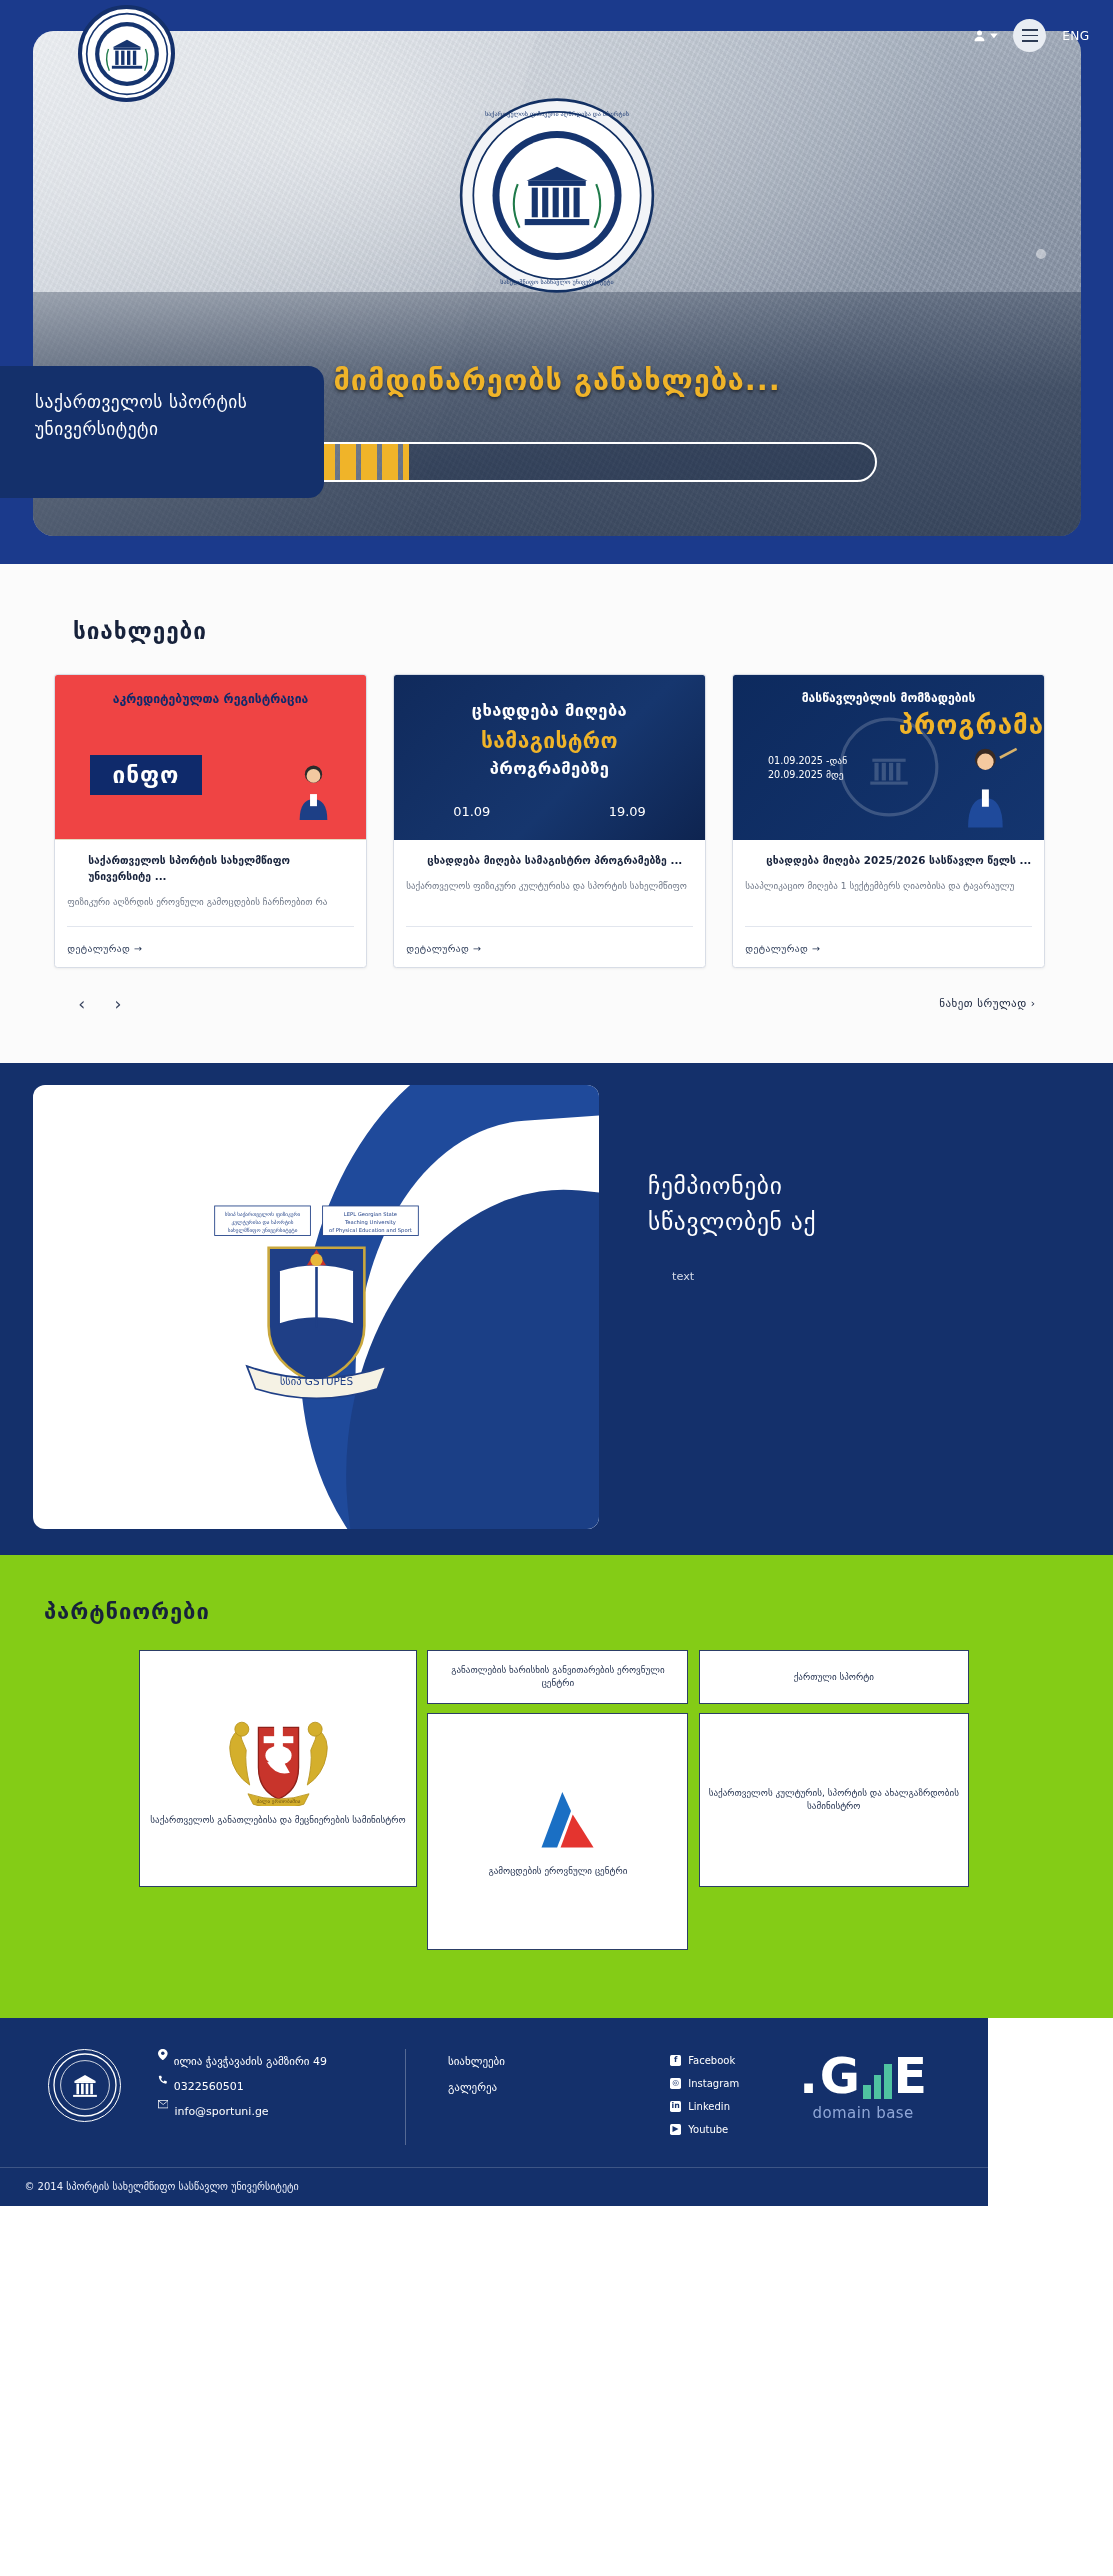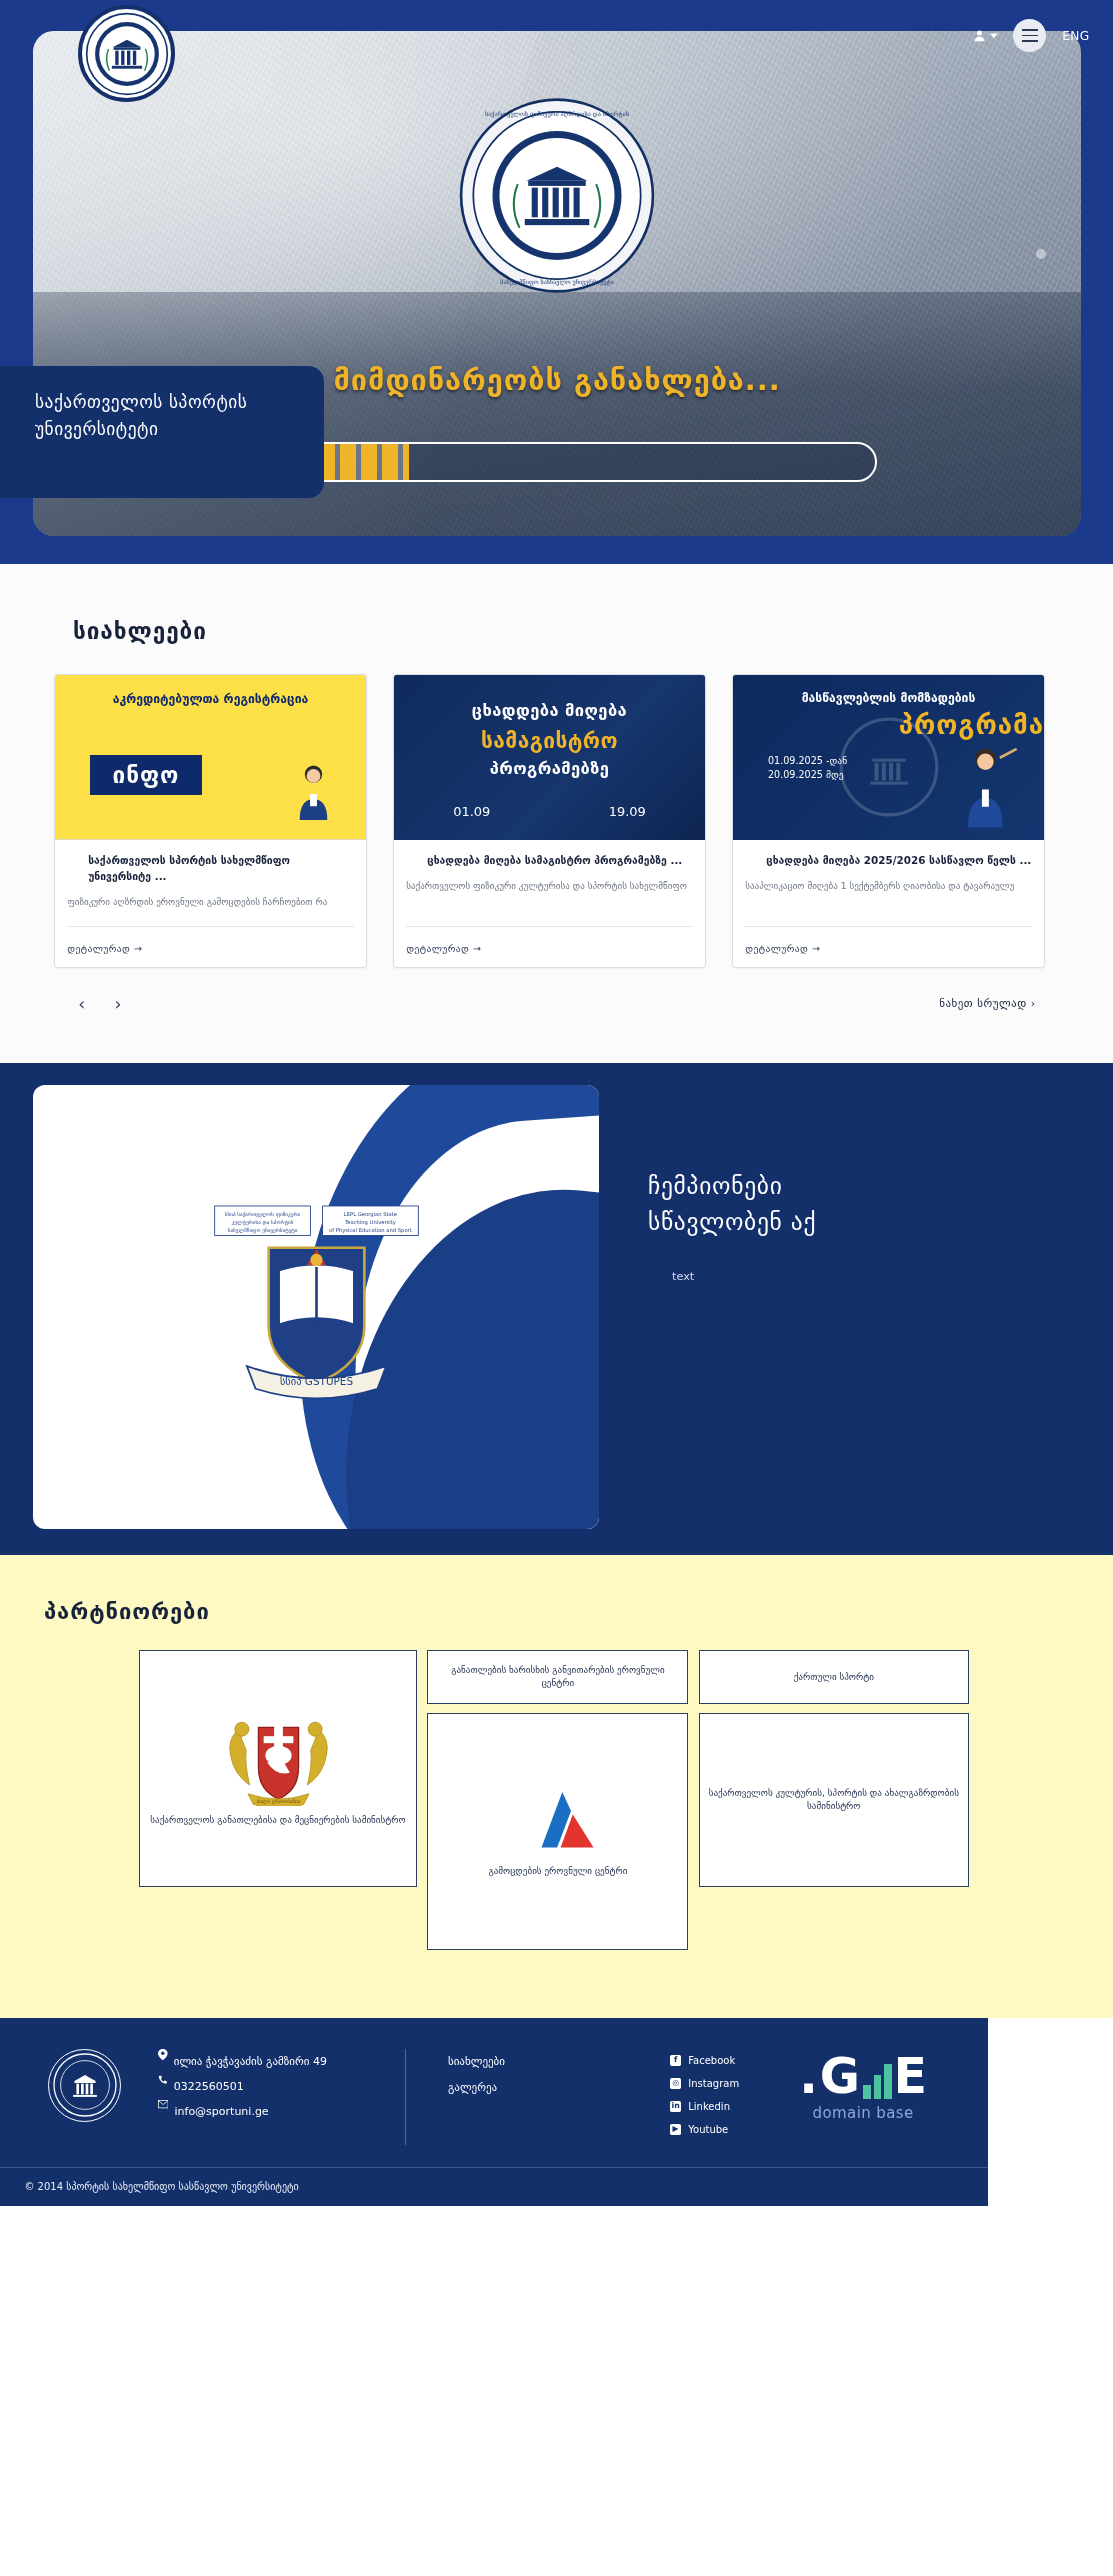--- a/index.html
+++ b/index.html
@@ -142,21 +142,21 @@
     display: flex; flex-direction: column;
     box-shadow: 0 0.9px 2.6px rgba(0,0,0,.06);
   }
   .card-thumb {
     height: 165px;
     position: relative;
     overflow: hidden;
   }
   
   .thumb1 {
-    background: #fde047;
+    background: #ef4444;
     border-bottom: 0.9px solid #e3dcc3;
   }
   .thumb1 .t-top {
     position: absolute; top: 15.7px; left: 0; right: 0; text-align: center;
     color: #0f2a6b; font-size: 12.2px; font-weight: bold; line-height: 1.4;
   }
   .thumb1 .t-badge {
     position: absolute; left: 35px; top: 80px;
     background: #0f2a6b; color: #ffffff;
     font-size: 22.6px; font-weight: bold;
@@ -250,21 +250,21 @@
   .crest { position: relative; z-index: 3; width: 235px; }
   .join-text { padding: 84px 0 0 49px; color: #ffffff; }
   .join-h {
     font-size: 23.5px; line-height: 1.5; letter-spacing: 0.7px;
   }
   .join-sub { margin-top: 30px; font-size: 11.3px; color: #d6dcea; margin-left: 24px; }
 
   
   .partners {
     width: 1114px;
-    background: #fef9c3;
+    background: #84cc16;
     padding: 44px 0 68px 0;
   }
   .partners-title {
     margin-left: 44px; font-size: 22px; color: #17223b; letter-spacing: 0.9px;
     margin-bottom: 26px;
   }
   .partner-grid {
     margin-left: 139px;
     width: 801px;
     display: grid;

